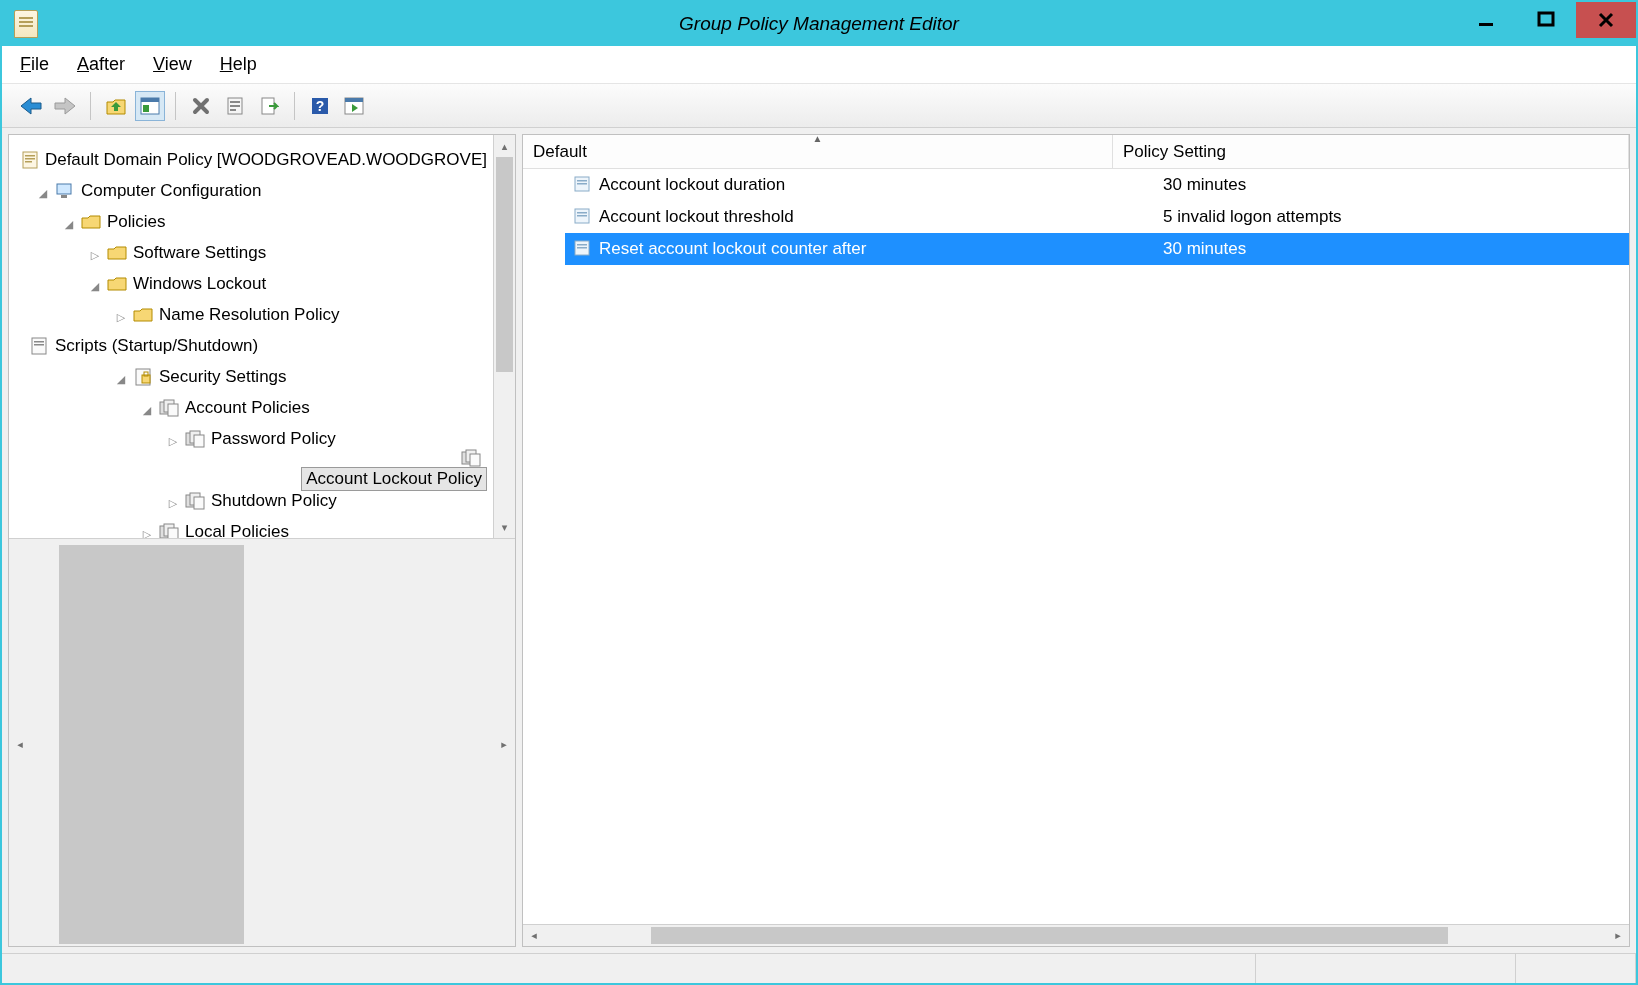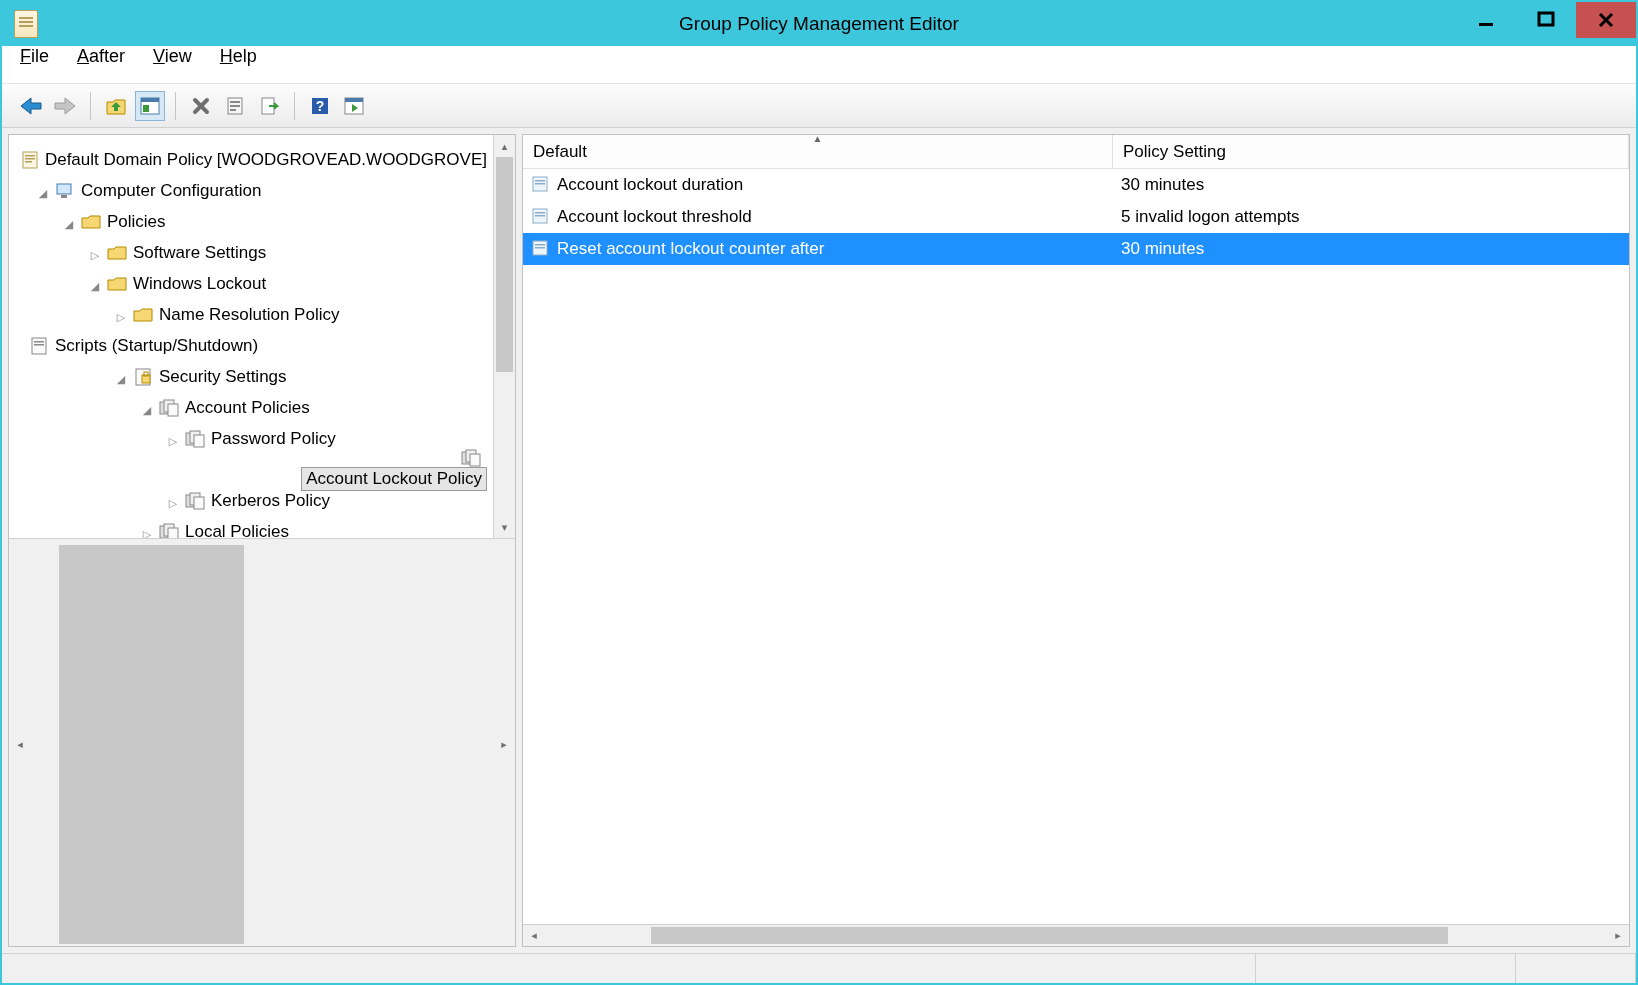--- a/index.html
+++ b/index.html
@@ -42,20 +42,21 @@
   background:#b59f5a;
   box-shadow:0 4px 0 #b59f5a,0 8px 0 #b59f5a;
 }
 .titlebar .title {
   position: absolute;
   left: 0; right: 0;
   text-align: center;
   font-size: 19px;
   color: #000;
   pointer-events: none;
+  font-style: italic;
 }
 .win-controls {
   position: absolute;
   right: 0; top: 0;
   height: 36px;
   display: flex;
 }
 .win-btn {
   width: 60px;
   height: 36px;
@@ -64,21 +65,21 @@
   justify-content: center;
   font-size: 20px;
   font-weight: bold;
   cursor: default;
 }
 .win-btn.close { background: #c75050; }
 .menubar {
   height: 38px;
   background: #fff;
   display: flex;
-  align-items: flex-start;
+  align-items: center;
   padding: 0 18px;
   gap: 28px;
   border-bottom: 1px solid #e5e5e5;
 }
 .menubar .menu-item {
   font-size: 18px;
   color: #000;
 }
 .menubar .menu-item .ul { text-decoration: underline; }
 .toolbar {
@@ -193,21 +194,21 @@
   padding: 0 10px;
   border-right: 1px solid #e0e0e0;
   position:relative;
 }
 .list-header .col.policy{ flex: 0 0 590px; }
 .list-header .col.setting{ flex: 1; }
 .sort-ind {
   position:absolute; top:-2px; left:50%; transform:translateX(-50%);
   font-size:10px; color:#666;
 }
-.list-body { flex:1; overflow:hidden; }
+.list-body { flex:1; overflow:hidden;margin-left:42px; }
 .list-row {
   height: 32px;
   display: flex;
   align-items: center;
   font-size: 17px;
 }
 .list-row .cell { padding: 0 8px; display:flex; align-items:center; }
 .list-row .cell.policy { flex:0 0 590px; }
 .list-row .cell.setting { flex:1; }
 .list-row .row-icon { width:20px;height:20px;margin-right:6px; }
@@ -451,21 +452,21 @@
 
           <div class="node" style="padding-left:156px;">
             <span class="expander">▷</span>
             <span class="icon">
                 <svg width="20" height="18">
                   <rect x="1" y="3" width="10" height="12" fill="#e0e0e0" stroke="#888"></rect>
                   <rect x="5" y="1" width="10" height="12" fill="#f0f0f0" stroke="#888"></rect>
                   <rect x="9" y="5" width="10" height="12" fill="#fafafa" stroke="#888"></rect>
                 </svg>
               </span>
-            <span class="label">Kerberos Policy</span>
+            <span class="label">Shutdown Policy</span>
           </div>
 
           <div class="node" style="padding-left:130px;">
             <span class="expander">▷</span>
             <span class="icon">
                 <svg width="20" height="18">
                   <rect x="1" y="3" width="10" height="12" fill="#e0e0e0" stroke="#888"></rect>
                   <rect x="5" y="1" width="10" height="12" fill="#f0f0f0" stroke="#888"></rect>
                   <rect x="9" y="5" width="10" height="12" fill="#fafafa" stroke="#888"></rect>
                 </svg>

